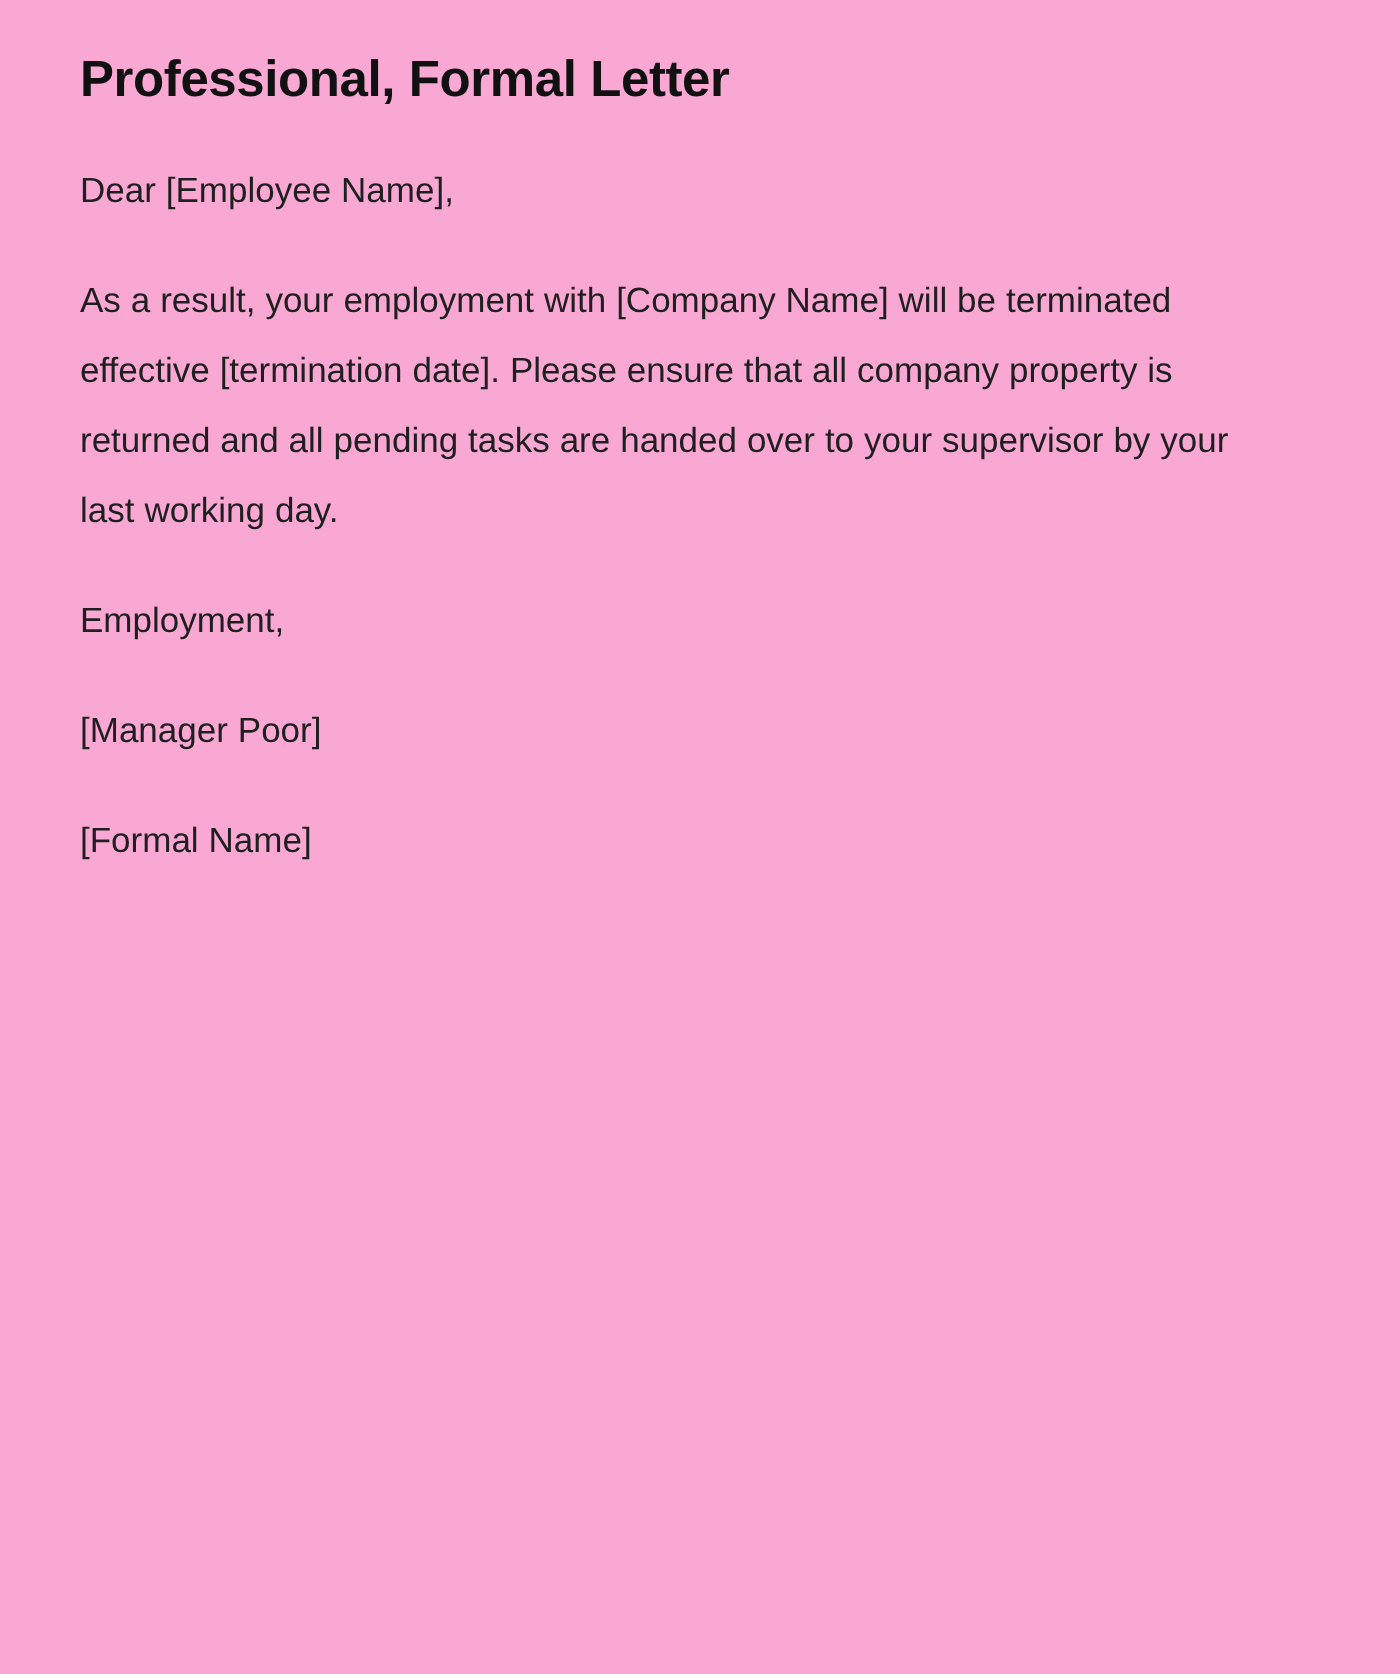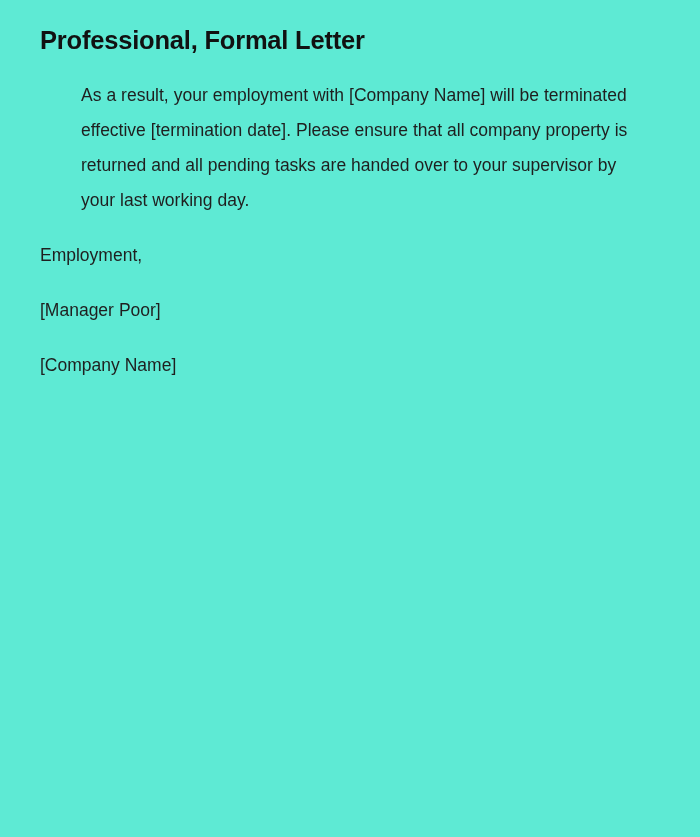--- a/index.html
+++ b/index.html
@@ -14,21 +14,21 @@
     color: #1c1c1c;
     -webkit-font-smoothing: antialiased;
     overflow: hidden;
   }
 
   .letter-page {
     box-sizing: border-box;
     width: 700px;
     height: 837px;
     padding: 24px 64px 0 40px;
-    background: #5eead4;
+    background: #f9a8d4;
   }
 
   .letter-title {
     font-size: 25.5px;
     font-weight: bold;
     line-height: 33px;
     letter-spacing: -0.2px;
     color: #111111;
     margin: 0 0 21px 0;
   }
@@ -41,36 +41,36 @@
     max-width: 596px;
     word-spacing: 0.1px;
   }
 
   .letter-block:last-child {
     margin-bottom: 0;
   }
 
   .letter-block.tight {
     max-width: 600px;
-    margin-left: 41px;
   }
 </style>
 </head>
 <body>
 
 <div class="letter-page">
 
   <h1 class="letter-title">Professional, Formal Letter</h1>
 
 
+  <p class="letter-block">Dear [Employee Name],</p>
 
 
   <p class="letter-block tight">As a result, your employment with [Company Name] will be terminated effective [termination date]. Please ensure that all company property is returned and all pending tasks are handed over to your supervisor by your last working day.</p>
 
 
   <p class="letter-block">Employment,</p>
 
   <p class="letter-block">[Manager Poor]</p>
 
 
-  <p class="letter-block">[Company Name]</p>
+  <p class="letter-block">[Formal Name]</p>
 
 </div>
 
 </body></html>

